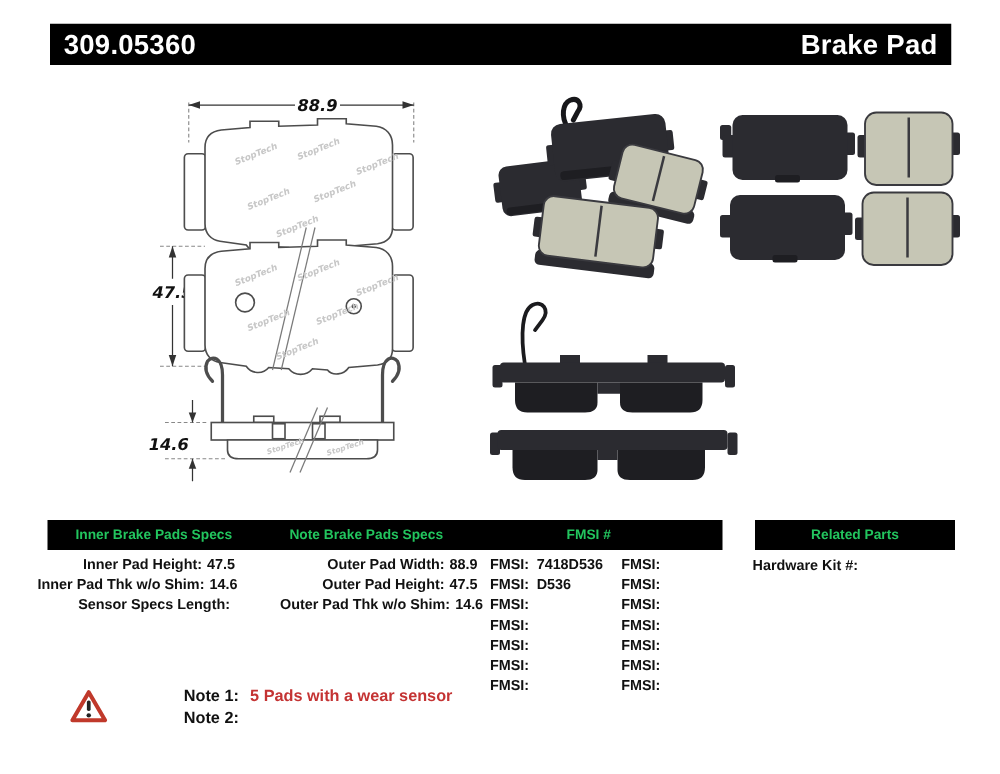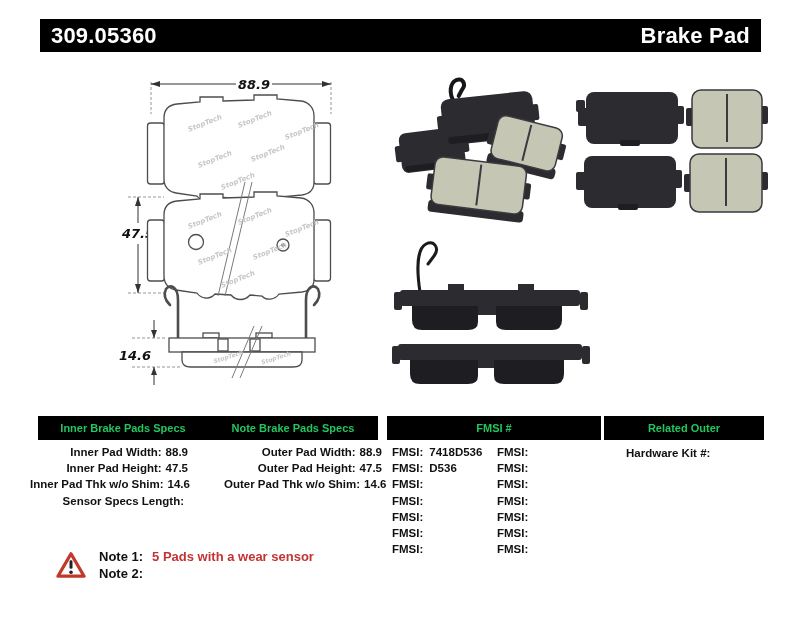--- a/index.html
+++ b/index.html
@@ -31,38 +31,38 @@
   .dark{fill:#2b2b30;}
   .darker{fill:#1e1e22;}
   .ceramic{fill:#c6c6b5;stroke:#3a3a3f;stroke-width:1.5;}
   .slot{stroke:#3a3a3f;stroke-width:2;}
 
   
   .th{position:absolute;top:416px;height:24px;background:#000;color:#22c55e;font-weight:bold;
       font-size:11px;display:flex;align-items:center;justify-content:center;}
   .th-pads{left:38px;width:340px;}
   .th-pads span{flex:1;text-align:center;}
-  .th-fmsi{left:387px;width:214px;text-align:center;}
+  .th-fmsi{left:364px;width:214px;text-align:center;}
   .th-related{left:604px;width:160px;}
 
   .spec-col{position:absolute;top:444px;font-size:11.5px;font-weight:bold;line-height:16.2px;
             white-space:nowrap;}
   .inner-col{left:30px;width:158px;text-align:right;}
   .outer-col{left:224px;width:158px;text-align:right;}
   .srow .val{padding-left:4px;}
   .fmsi-col1{left:392px;}
   .fmsi-col2{left:497px;}
   .frow .fval{padding-left:6px;}
-  .related-col{left:602px;top:445px;margin-left:24px;}
+  .related-col{left:602px;top:445px;}
 
   
   .notes{position:absolute;left:56px;top:548px;display:flex;gap:13px;}
   .warn{width:30px;height:28px;margin-top:3px;flex:none;}
   .note-line{font-size:13px;font-weight:bold;line-height:17px;white-space:nowrap;}
-  .note-label{color:#111;}
+  .note-label{color:#111;margin-left:48px;}
   .note-text{padding-left:9px;}
   .note-red{color:#c43333;}
 </style>
 </head>
 <body>
 
 <div class="page">
 
   <header class="title-bar">
     <span>309.05360</span>
@@ -226,24 +226,23 @@
       <path class="darker" d="M102,128 L172,128 L172,142 Q172,152 162,152 L112,152 Q102,152 102,144 Z"></path>
       <rect class="dark" x="86" y="128" width="16" height="8"></rect>
     </g>
   </svg>
 
   <div class="th th-pads">
     <span>Inner Brake Pads Specs</span>
     <span>Note Brake Pads Specs</span>
   </div>
   <div class="th th-fmsi">FMSI #</div>
-  <div class="th th-related">Related Outer</div>
+  <div class="th th-related">Related Parts</div>
 
   <div class="spec-col inner-col">
-    <div class="srow"><span class="lbl">Inner Pad Width:</span><span class="val">88.9</span></div>
     <div class="srow"><span class="lbl">Inner Pad Height:</span><span class="val">47.5</span></div>
     <div class="srow"><span class="lbl">Inner Pad Thk w/o Shim:</span><span class="val">14.6</span></div>
     <div class="srow"><span class="lbl">Sensor Specs Length:</span><span class="val"></span></div>
   </div>
 
   <div class="spec-col outer-col">
     <div class="srow"><span class="lbl">Outer Pad Width:</span><span class="val">88.9</span></div>
     <div class="srow"><span class="lbl">Outer Pad Height:</span><span class="val">47.5</span></div>
     <div class="srow"><span class="lbl">Outer Pad Thk w/o Shim:</span><span class="val">14.6</span></div>
   </div>

